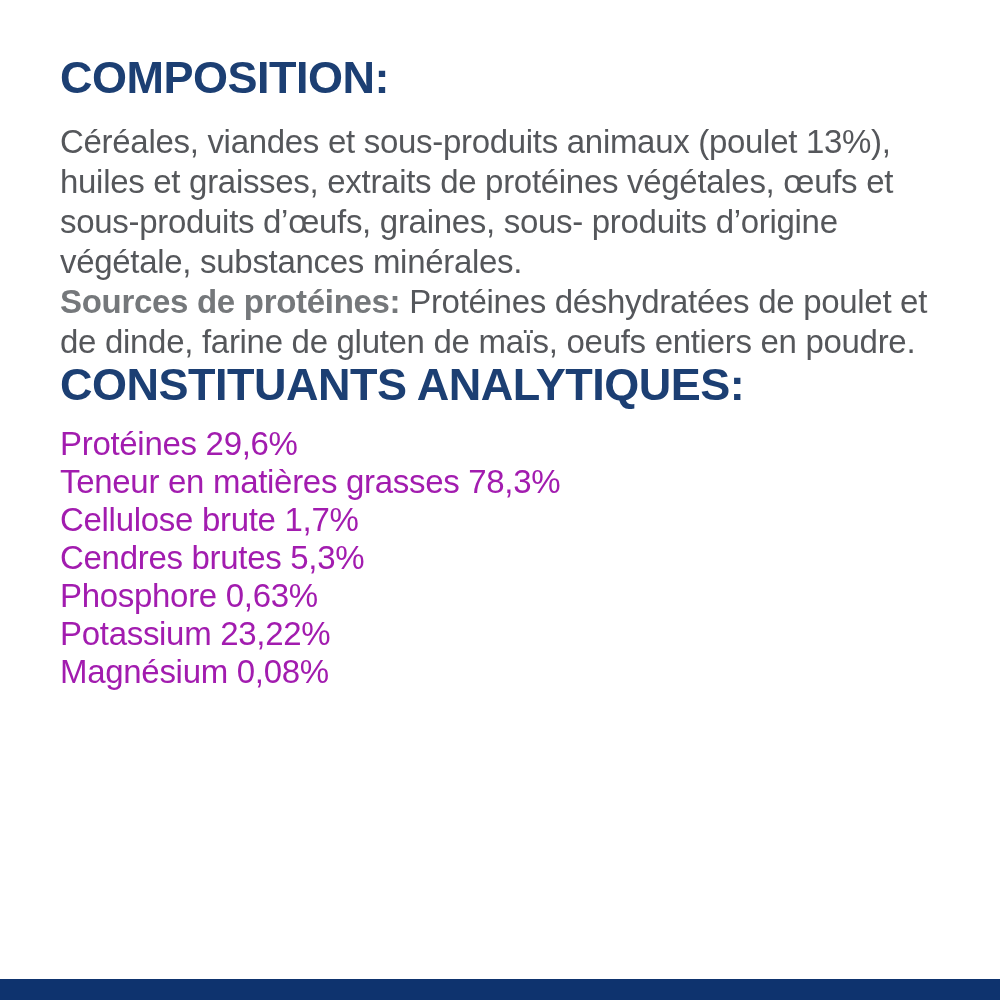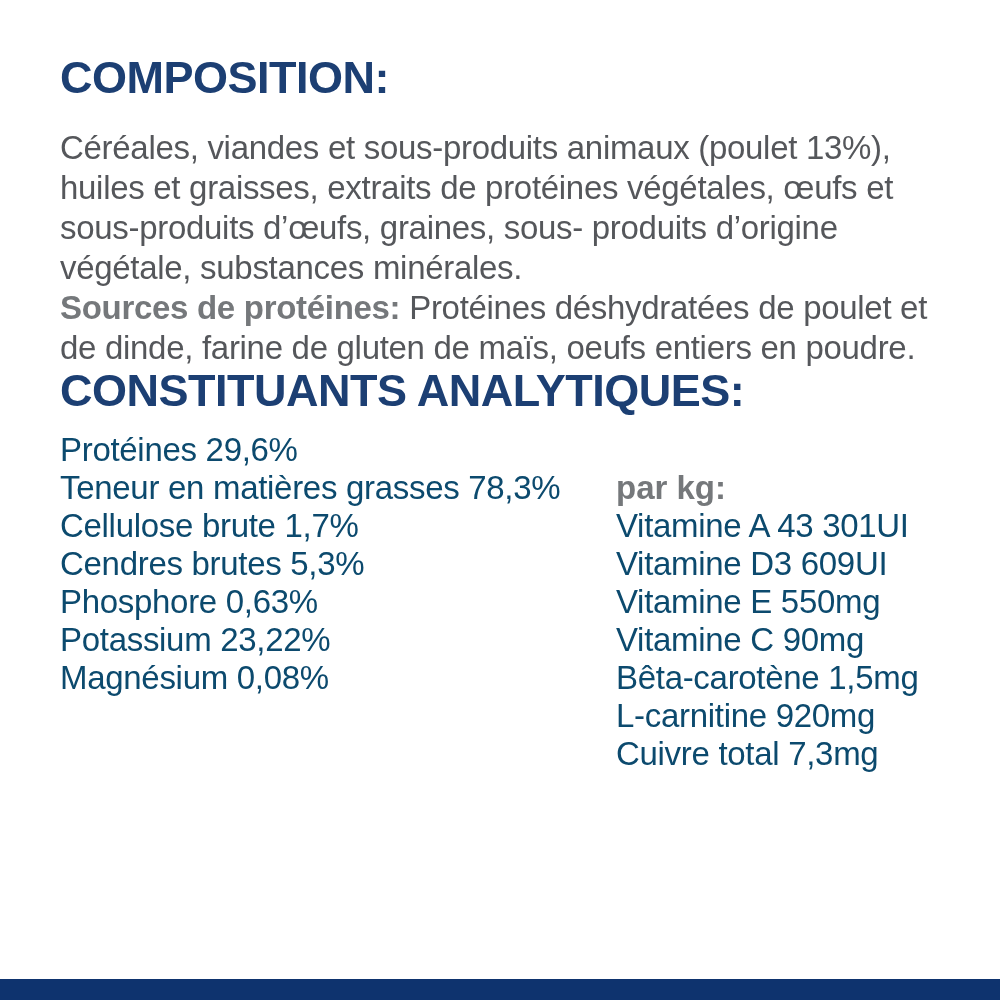--- a/index.html
+++ b/index.html
@@ -19,21 +19,21 @@
   }
   .section-heading {
     margin: 0;
     font-size: 45px;
     line-height: 1.0;
     font-weight: 700;
     letter-spacing: -0.5px;
     color: #1c3f73;
   }
   .body-text {
-    margin: 28px 0 0 0;
+    margin: 22px 0 0 0;
     max-width: 882px;
     font-size: 33px;
     line-height: 40px;
     letter-spacing: -0.3px;
     color: #55575b;
   }
   .bold-gray-label {
     font-weight: 700;
     color: #75787b;
   }
@@ -47,21 +47,21 @@
     flex: 0 0 556px;
   }
   .col-right {
     flex: 1 1 auto;
     margin-top: 38px;
   }
   .row {
     font-size: 33px;
     line-height: 38px;
     letter-spacing: -0.3px;
-    color: #0c4a6e;
+    color: #a21caf;
     white-space: nowrap;
   }
   .per-kg {
     font-size: 33px;
     line-height: 38px;
     font-weight: 700;
     color: #75787b;
   }
   .footer-bar {
     position: absolute;
@@ -92,28 +92,18 @@
     <div class="col-left">
       <div class="row">Protéines 29,6%</div>
       <div class="row">Teneur en matières grasses 78,3%</div>
       <div class="row">Cellulose brute 1,7%</div>
       <div class="row">Cendres brutes 5,3%</div>
       <div class="row">Phosphore 0,63%</div>
       <div class="row">Potassium 23,22%</div>
       <div class="row">Magnésium 0,08%</div>
     </div>
 
-    <div class="col-right">
-      <div class="per-kg">par kg:</div>
-      <div class="row">Vitamine A 43 301UI</div>
-      <div class="row">Vitamine D3 609UI</div>
-      <div class="row">Vitamine E 550mg</div>
-      <div class="row">Vitamine C 90mg</div>
-      <div class="row">Bêta-carotène 1,5mg</div>
-      <div class="row">L-carnitine 920mg</div>
-      <div class="row">Cuivre total 7,3mg</div>
-    </div>
 
   </div>
 
   <div class="footer-bar"></div>
 
 </div>
 
 </body></html>

